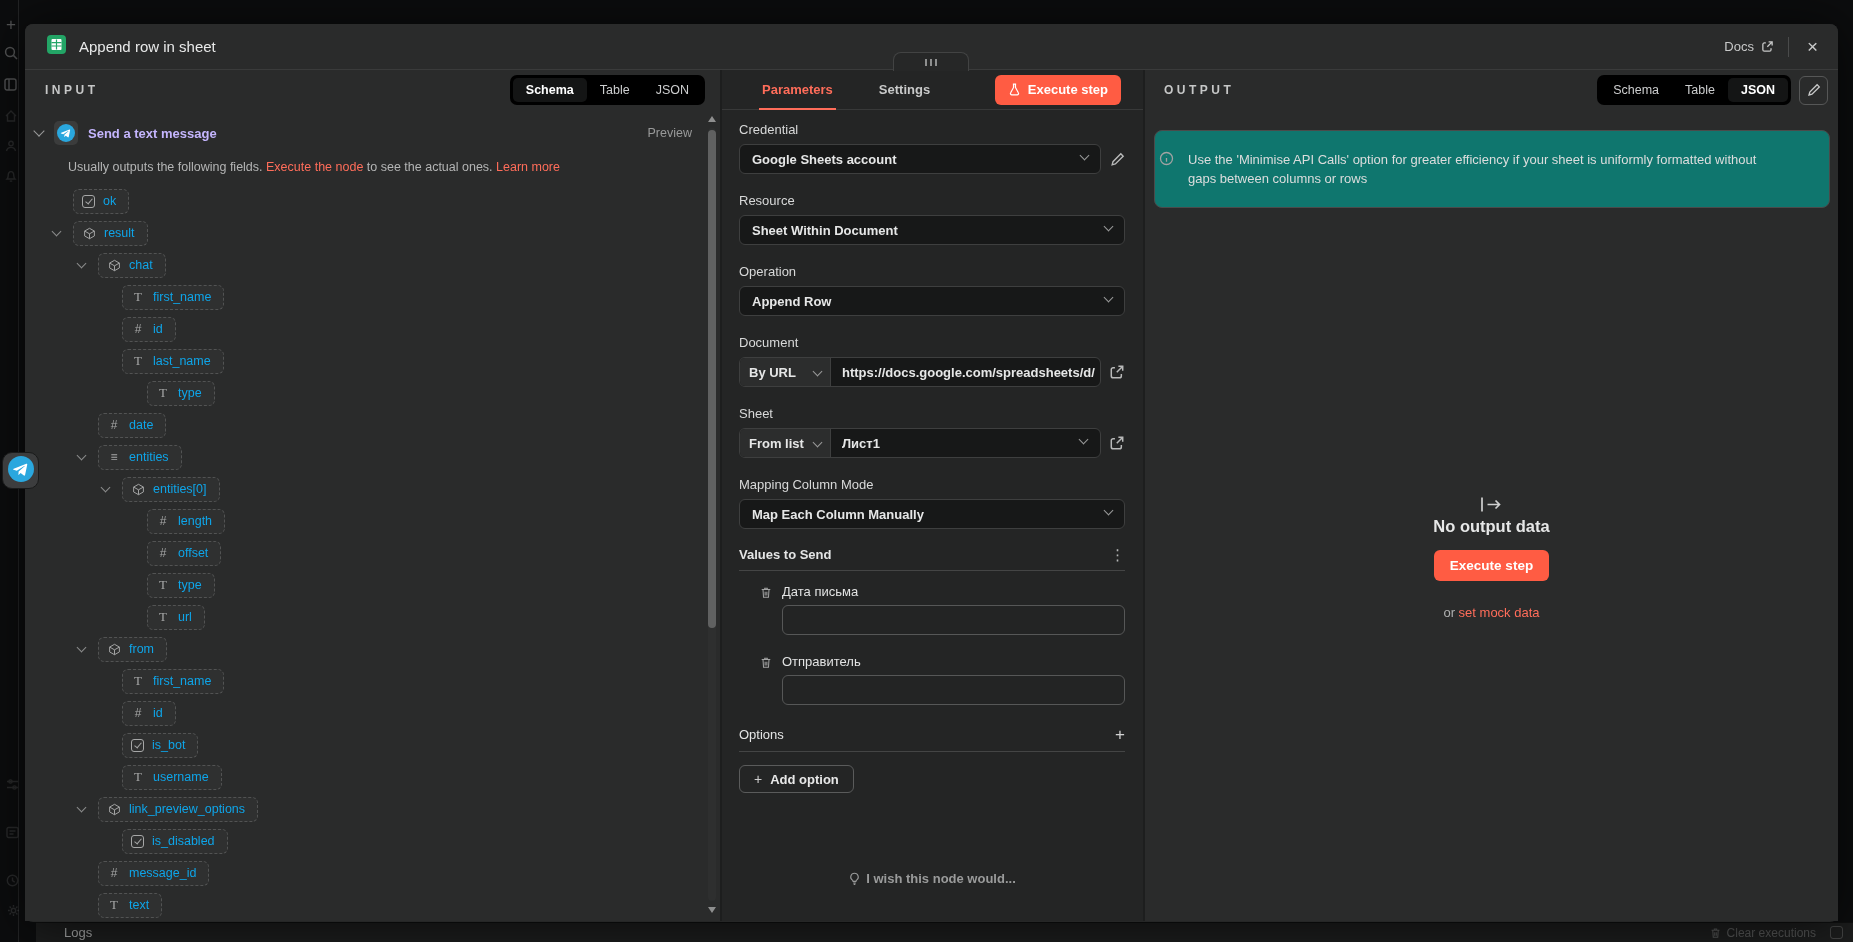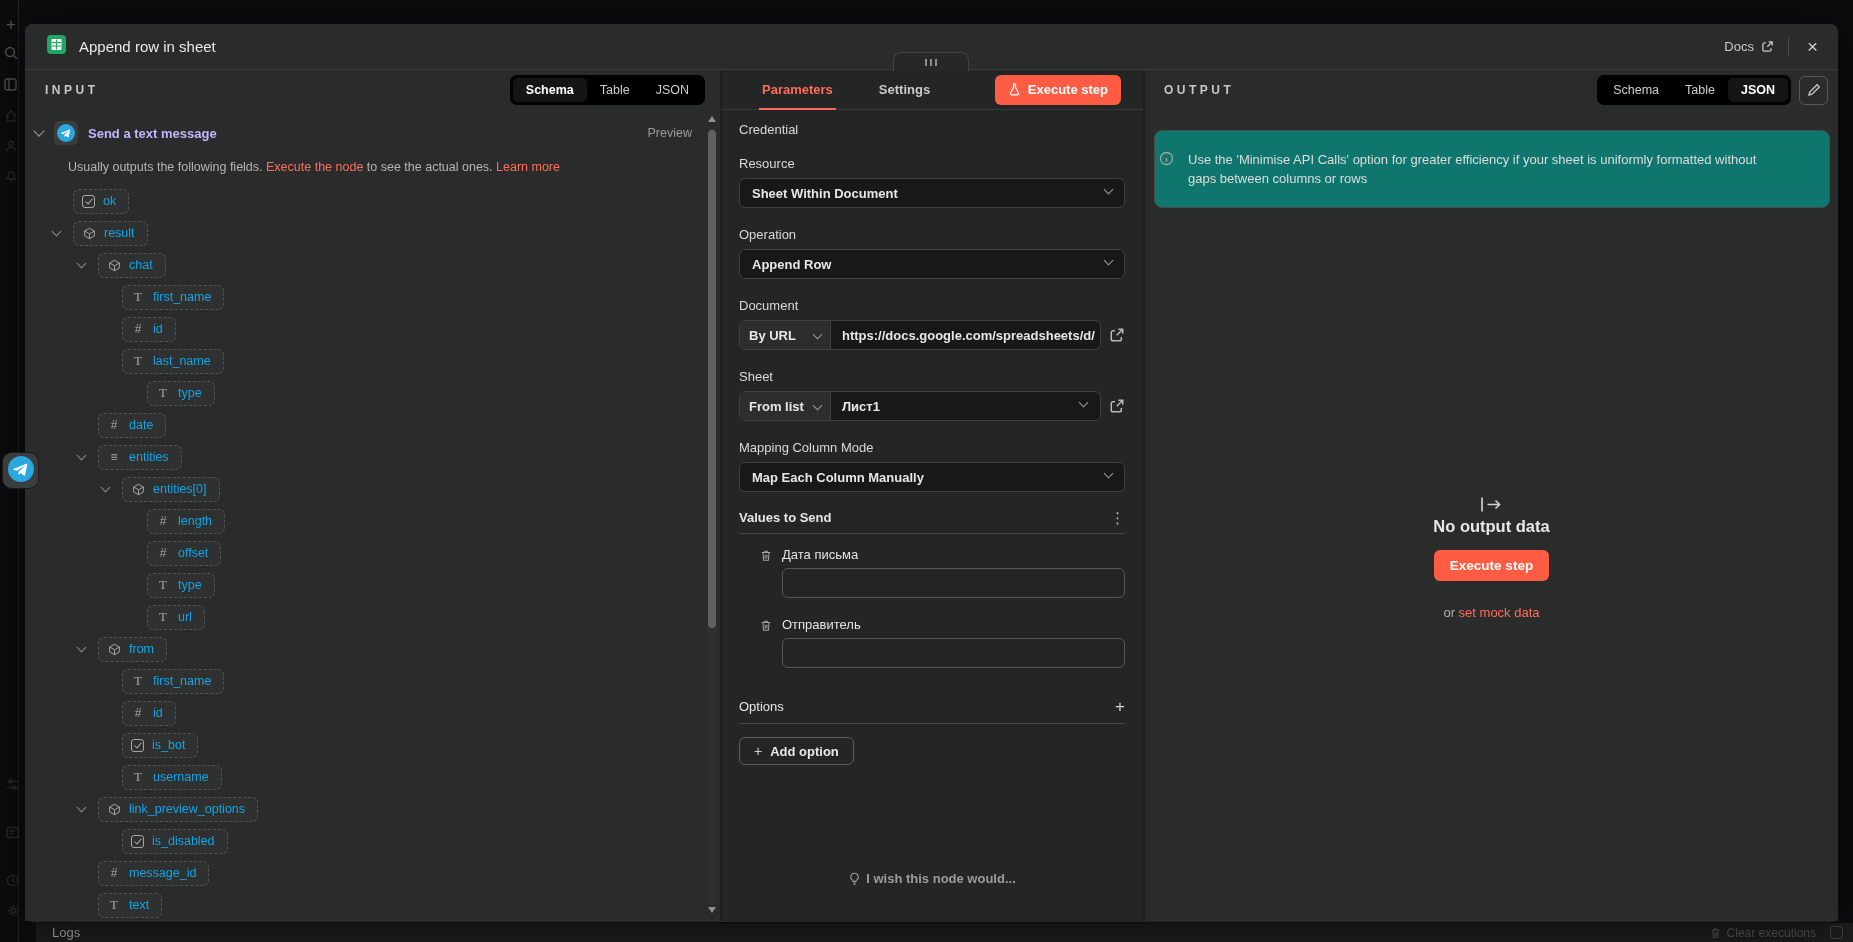--- a/index.html
+++ b/index.html
@@ -12,21 +12,21 @@
   .canvas-icon svg { display:block; }
   .faint { opacity:.3; }
 
   
   .tg-stub { position:absolute; left:2px; top:452px; width:37px; height:37px; background:#3c3d3e;
              border:1px solid #191a1a; border-radius:10px; display:flex; align-items:center; justify-content:center; z-index:30; }
 
   
   .logs-bar { position:absolute; left:36px; right:0; top:922px; height:20px; background:#1c1d1d;
               border-top:1px solid #0f1010; display:flex; align-items:center; padding:0 10px 0 16px; z-index:5; }
-  .logs-label { font-size:13px; color:#a3a4a4; }
+  .logs-label { font-size:13px; color:#a3a4a4;margin-left:12px; }
   .clear-exec { margin-left:auto; display:flex; align-items:center; gap:6px; opacity:.35; color:#b9baba; font-size:12px; }
   .clear-exec svg { display:block; }
   .corner-btn { width:13px; height:13px; border:1px solid #9a9b9b; border-radius:3px; margin-left:14px; }
 
   
   .modal { position:absolute; left:25px; top:24px; width:1813px; height:898px; background:#262727;
            border-radius:8px; box-shadow:0 2px 50px rgba(0,0,0,.65); z-index:10; }
   .titlebar { height:46px; background:#2a2b2b; border-bottom:1px solid #3a3b3b; border-radius:8px 8px 0 0;
               display:flex; align-items:center; padding:0 16px 0 22px; position:relative; }
   .title { font-size:15px; font-weight:500; color:#e8e9e9; margin-left:13px; }
@@ -497,20 +497,31 @@
           <svg width="13" height="13" viewBox="0 0 16 16" fill="none" stroke="#fff" stroke-width="1.5">
               <path d="M6 1.5h4M6.8 1.5v4L3.3 12a1.6 1.6 0 0 0 1.4 2.5h6.6a1.6 1.6 0 0 0 1.4-2.5L9.2 5.5v-4"></path>
             </svg>
           <span>Execute step</span>
         </button>
       </div>
       <div class="pp-body">
 
         <div class="fgroup">
           <div class="flabel">Credential</div>
+          <div class="cred-row">
+            <div class="sel">
+              <span>Google Sheets account</span>
+                <span class="chev"></span>
+            </div>
+            <span class="icon-btn">
+              <svg width="15" height="15" viewBox="0 0 14 14" fill="none" stroke="currentColor" stroke-width="1.3">
+                  <path d="M2 12l.8-3L10.1 1.7l2.2 2.2L5 11.2 2 12z"></path>
+                </svg>
+            </span>
+          </div>
         </div>
 
         <div class="fgroup">
           <div class="flabel">Resource</div>
           <div class="sel">
             <span>Sheet Within Document</span>
               <span class="chev"></span>
           </div>
         </div>
 
@@ -587,21 +598,21 @@
 
         <div class="vts-item" style="margin-top:19px;">
           <span class="vts-trash"><svg width="12" height="13" viewBox="0 0 14 14" fill="none" stroke="currentColor" stroke-width="1.2">
                 <path d="M2 3.5h10M5.5 3.5V2h3v1.5M3.5 3.5l.6 9h5.8l.6-9M6 6v4.5M8 6v4.5"></path>
               </svg></span>
           <div class="vts-label">Отправитель</div>
           <input class="vts-input" value="" style="">
         </div>
 
 
-        <div class="sect-head" style="margin-top:30px;justify-content:space-between;">
+        <div class="sect-head" style="margin-top:21px;justify-content:space-between;">
           <span class="sect-title" style="font-weight:400;">Options</span>
           <span class="plus">+</span>
         </div>
         <hr class="sect-hr">
 
         <button class="add-option">
           <span class="ao-plus">+</span>
           <span>Add option</span>
         </button>
 

